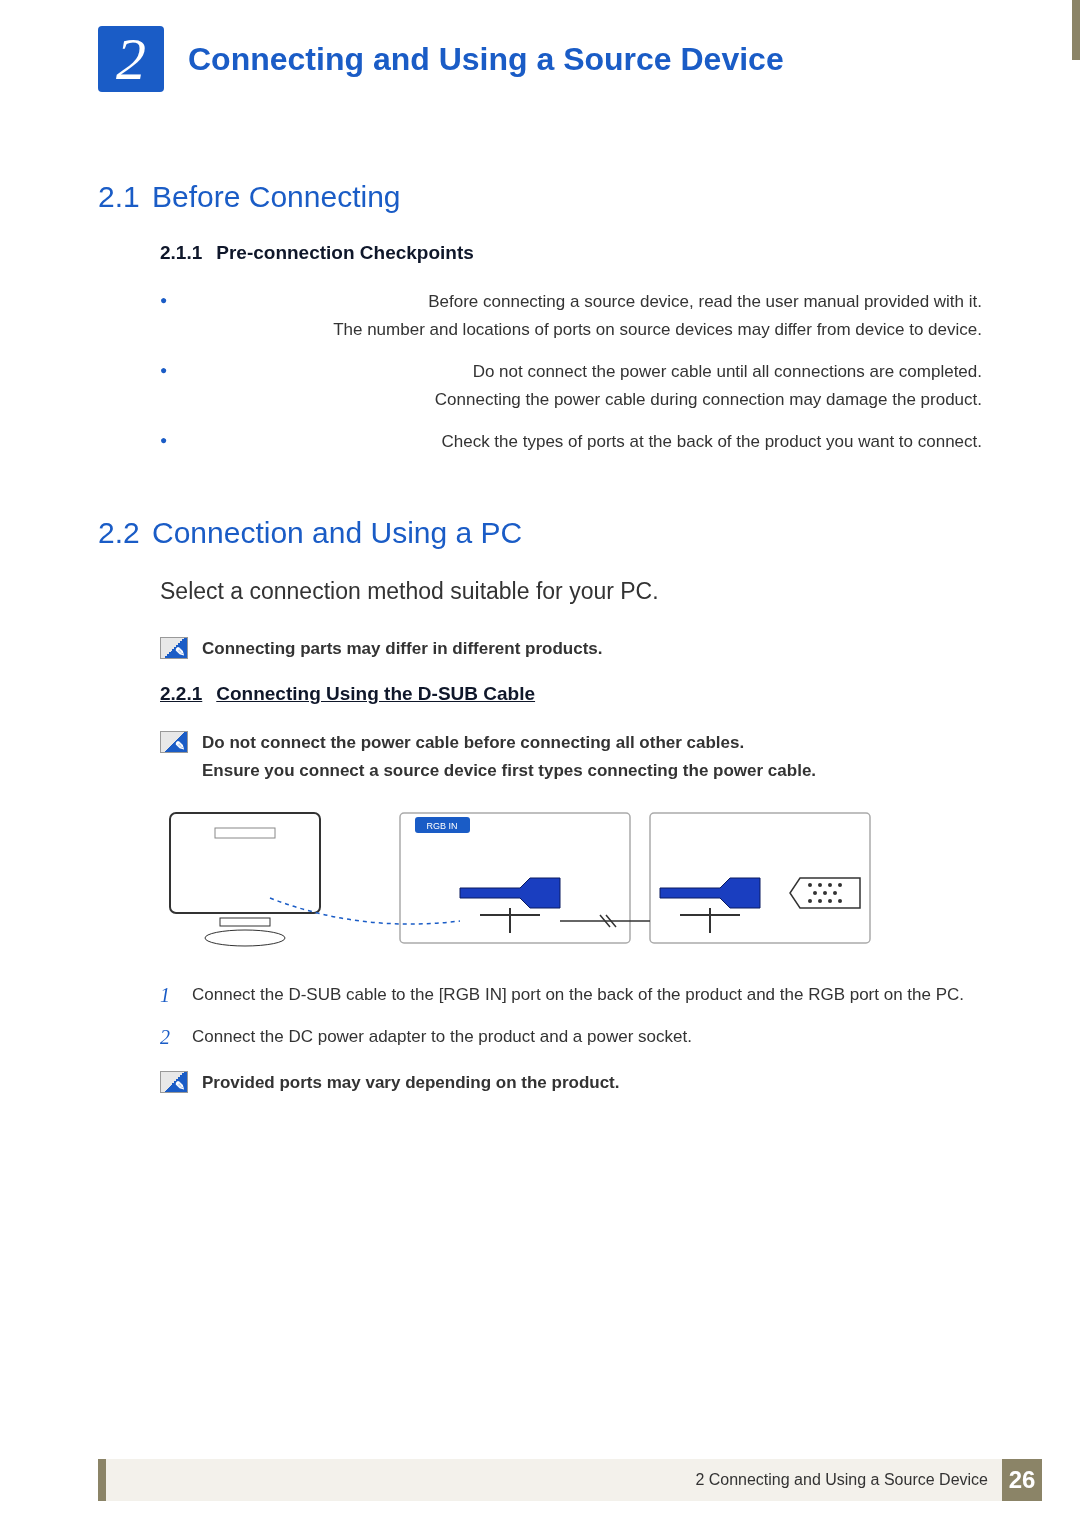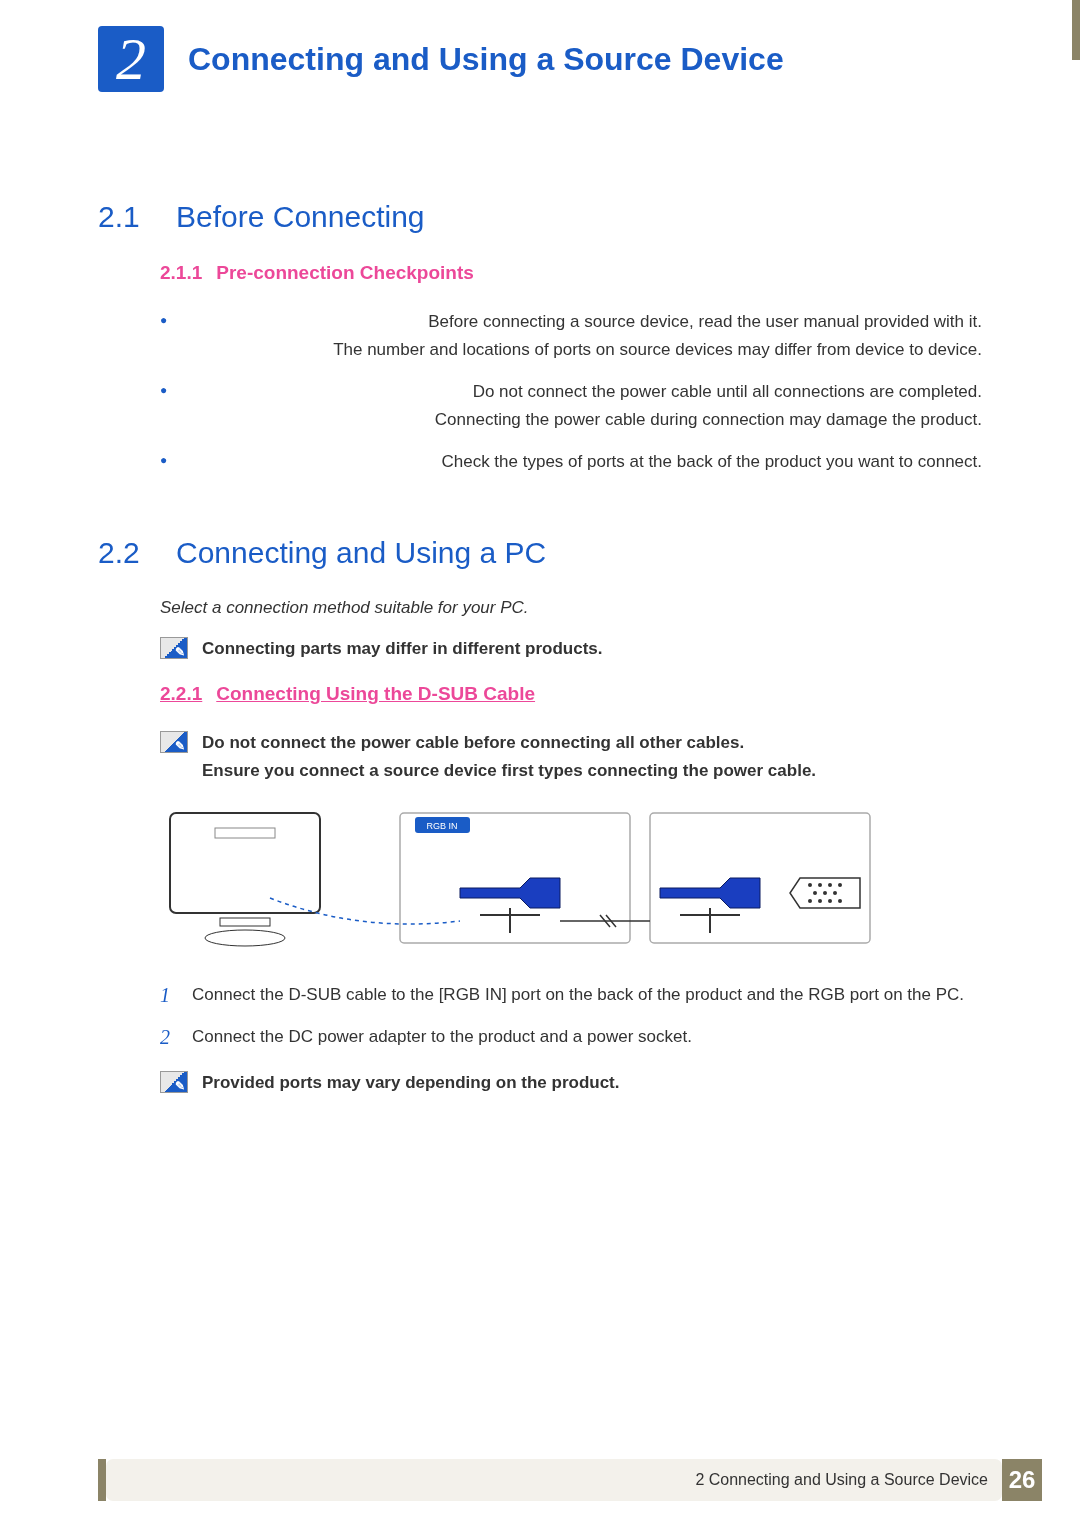--- a/index.html
+++ b/index.html
@@ -48,42 +48,40 @@
     font-weight: 600;
   }
   .content {
     position: absolute;
     top: 180px;
     left: 98px;
     right: 98px;
   }
   .sec-head {
     display: flex;
-    gap: 24px;
     align-items: baseline;
     margin-bottom: 28px;
-    margin-top: 20px;
   }
   .sec-num {
     color: #1a5cc6;
     font-size: 30px;
     font-weight: 400;
     width: 54px;
   }
   .sec-title {
     color: #1a5cc6;
     font-size: 30px;
     font-weight: 400;
   }
   .subsec-head {
     display: flex;
     gap: 14px;
     margin-left: 62px;
     margin-bottom: 24px;
-    color: #ec4899;
+    color: #0f172a;
     font-size: 19px;
     font-weight: 600;
   }
   .bullets {
     margin-left: 62px;
     margin-bottom: 60px;
   }
   .bullet-row {
     display: flex;
     gap: 20px;
@@ -98,24 +96,23 @@
   }
   .bullet-text {
     font-size: 17px;
     color: #333;
     line-height: 1.65;
     flex: 1;
     text-align: right;
   }
   .plain-para {
     margin-left: 62px;
-    font-size: 17px;
-    color: #333;
-    margin-bottom: 17px;
-    font-style: italic;
+    font-size: 23px;
+    color: #333;
+    margin-bottom: 30px;
   }
   .note-row {
     display: flex;
     gap: 14px;
     margin-left: 62px;
     margin-bottom: 18px;
     align-items: flex-start;
     font-weight: bold;
   }
   .note-icon {
@@ -186,21 +183,20 @@
   }
   .footer-mid {
     flex: 1;
     background: #f3f1eb;
     display: flex;
     align-items: center;
     justify-content: flex-end;
     padding-right: 14px;
     color: #333;
     font-size: 16px;
-    border-radius: 7px;
   }
   .footer-pagenum {
     width: 40px;
     background: #8b8467;
     color: #fff;
     display: flex;
     align-items: center;
     justify-content: center;
     font-size: 24px;
     font-weight: 600;
@@ -246,21 +242,21 @@
     <div class="bullet-row">
       <span class="bullet-dot">●</span>
       <div class="bullet-text">
         <span>Check the types of ports at the back of the product you want to connect.</span>
       </div>
     </div>
   </div>
 
   <div class="sec-head">
     <div class="sec-num">2.2</div>
-    <div class="sec-title">Connecting and Using a PC</div>
+    <div class="sec-title">Connection and Using a PC</div>
   </div>
 
   <p class="plain-para">Select a connection method suitable for your PC.</p>
 
   <div class="note-row">
     <div class="note-icon"></div>
     <div class="note-text">Connecting parts may differ in different products.</div>
   </div>
 
   <div class="subsec-head" style="margin-top:20px;text-decoration:underline;">

